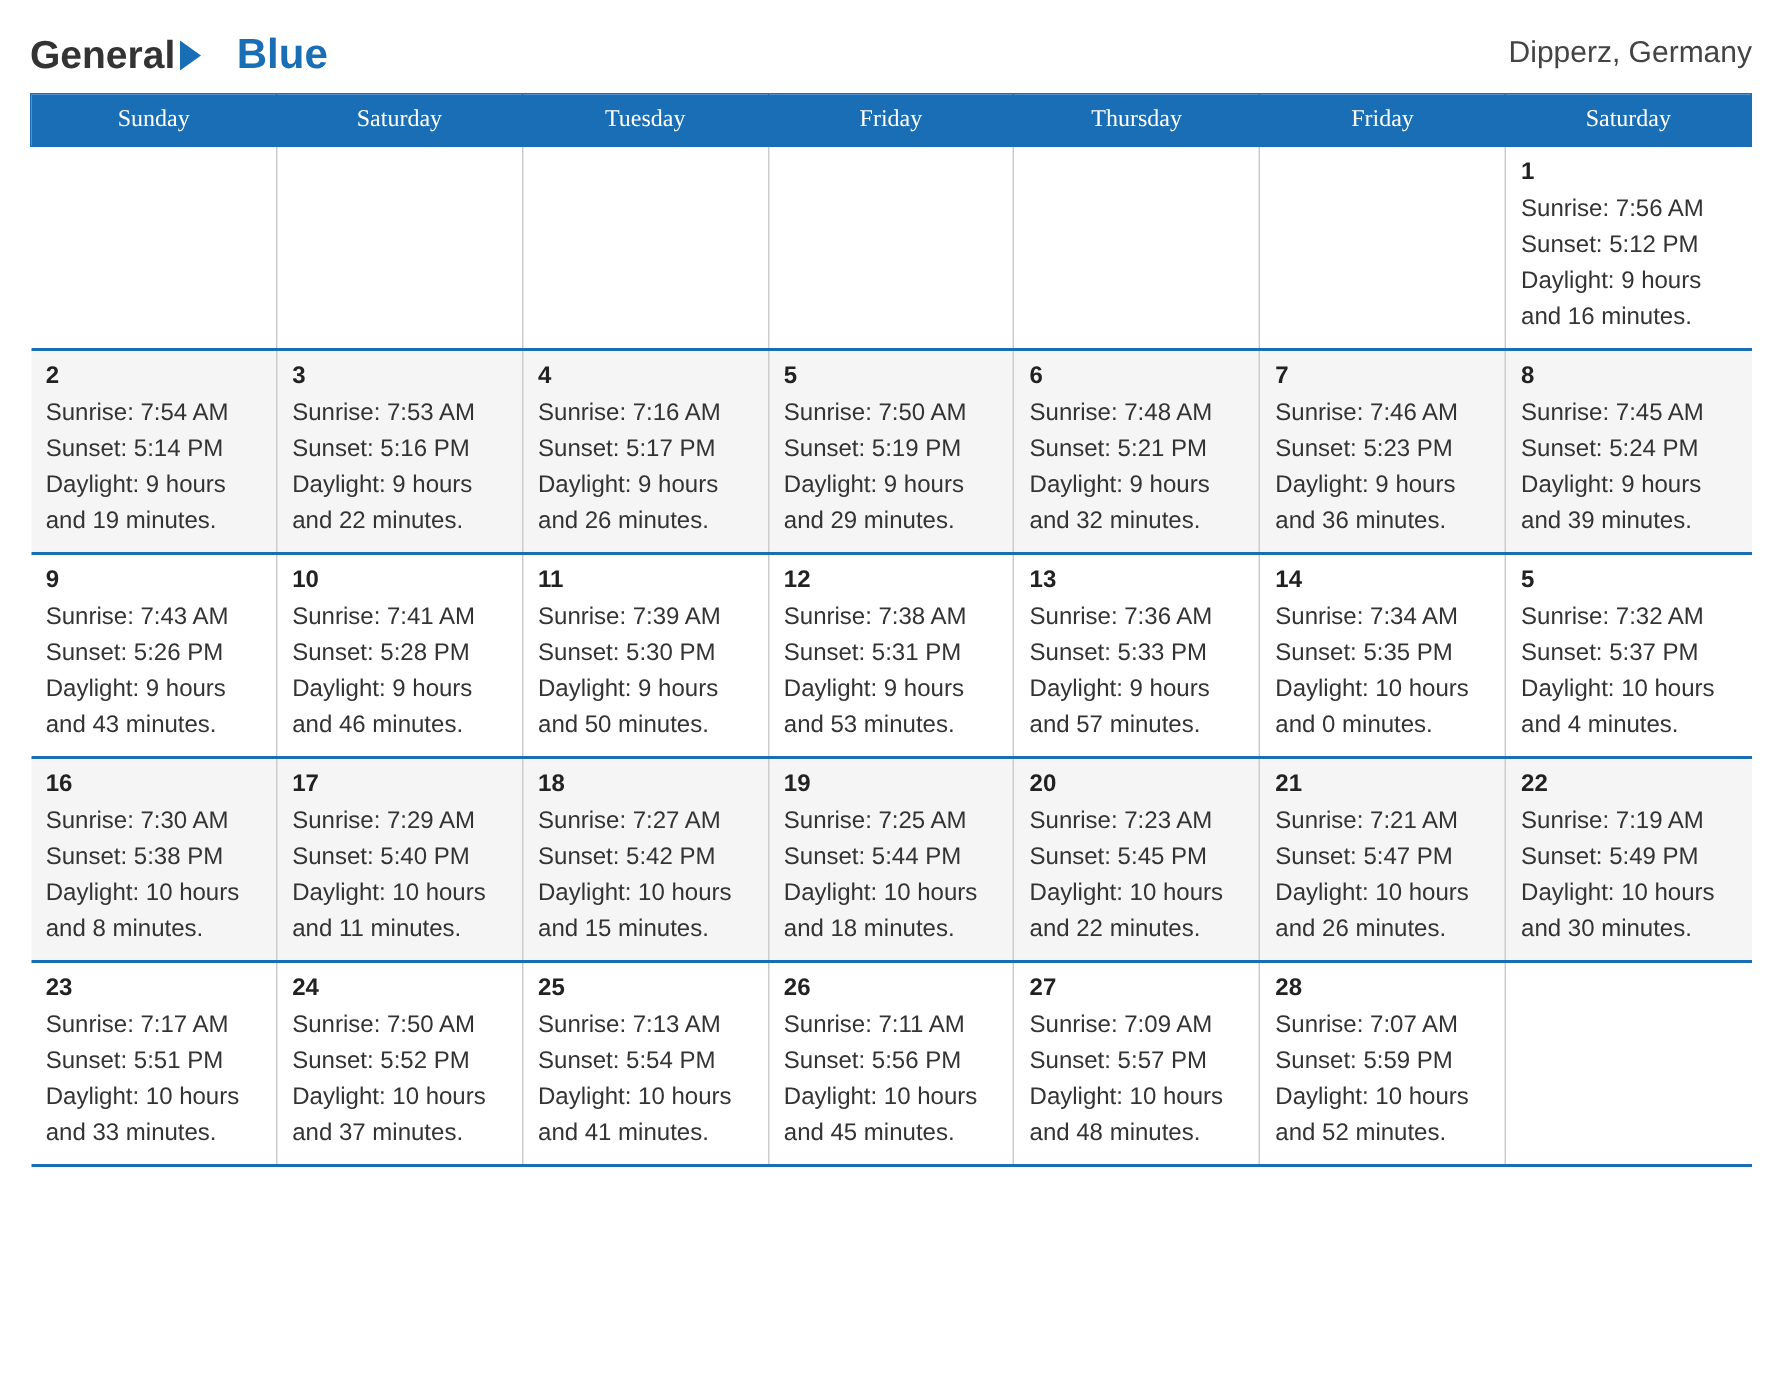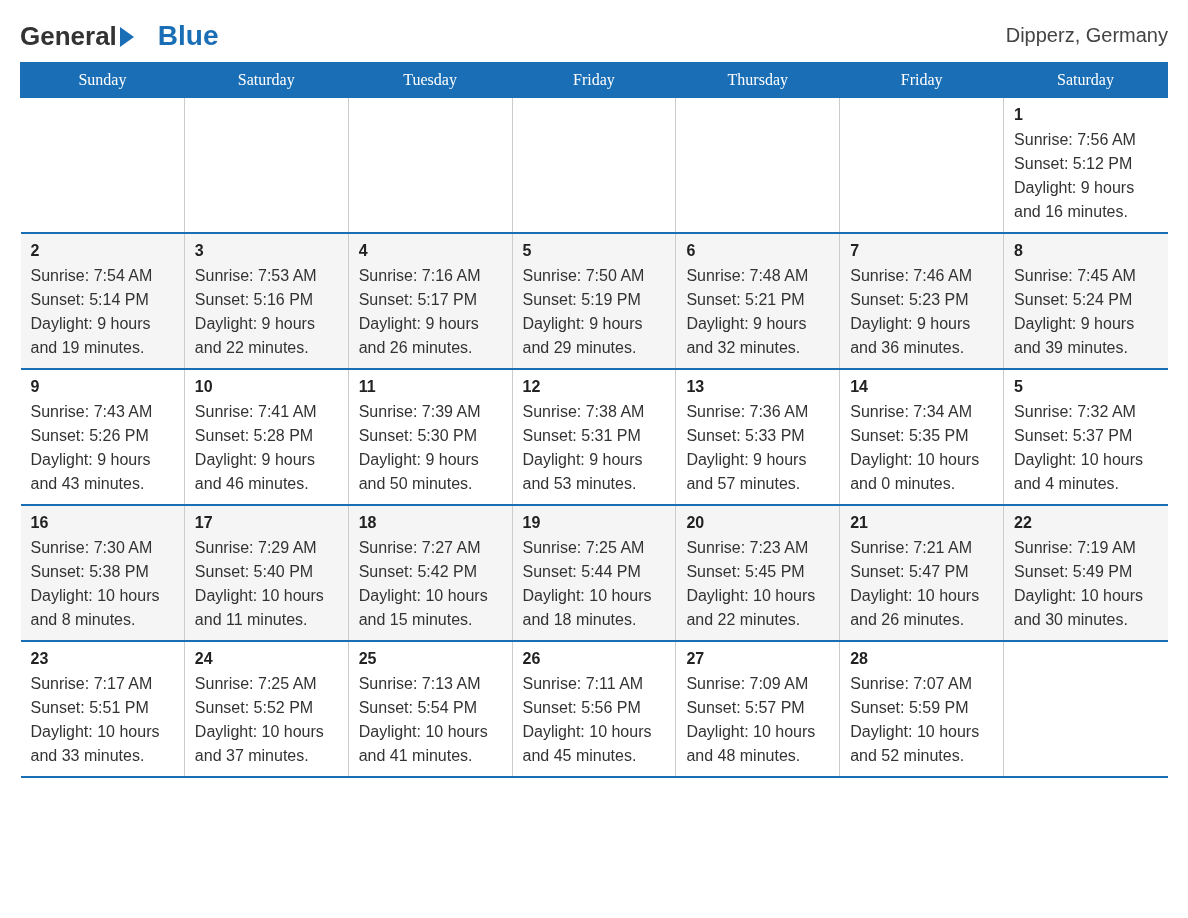--- a/index.html
+++ b/index.html
@@ -289,21 +289,21 @@
       </tr>
       <tr class="row-odd">
         <td>
           <div class="day-number">23</div>
           <div class="day-info">Sunrise: 7:17 AM
 Sunset: 5:51 PM
 Daylight: 10 hours and 33 minutes.</div>
         </td>
         <td>
           <div class="day-number">24</div>
-          <div class="day-info">Sunrise: 7:25 AM
+          <div class="day-info">Sunrise: 7:50 AM
 Sunset: 5:52 PM
 Daylight: 10 hours and 37 minutes.</div>
         </td>
         <td>
           <div class="day-number">25</div>
           <div class="day-info">Sunrise: 7:13 AM
 Sunset: 5:54 PM
 Daylight: 10 hours and 41 minutes.</div>
         </td>
         <td>

